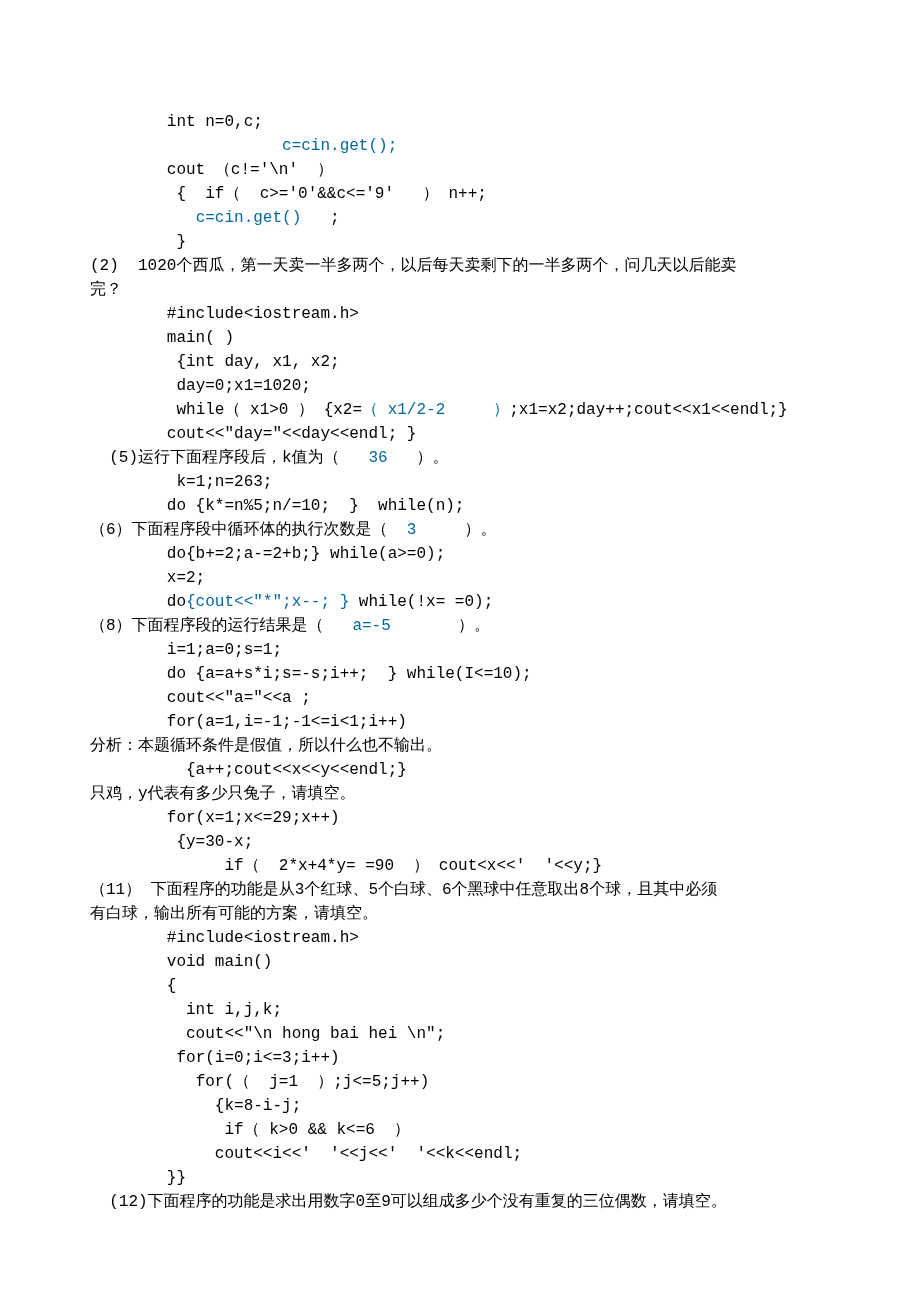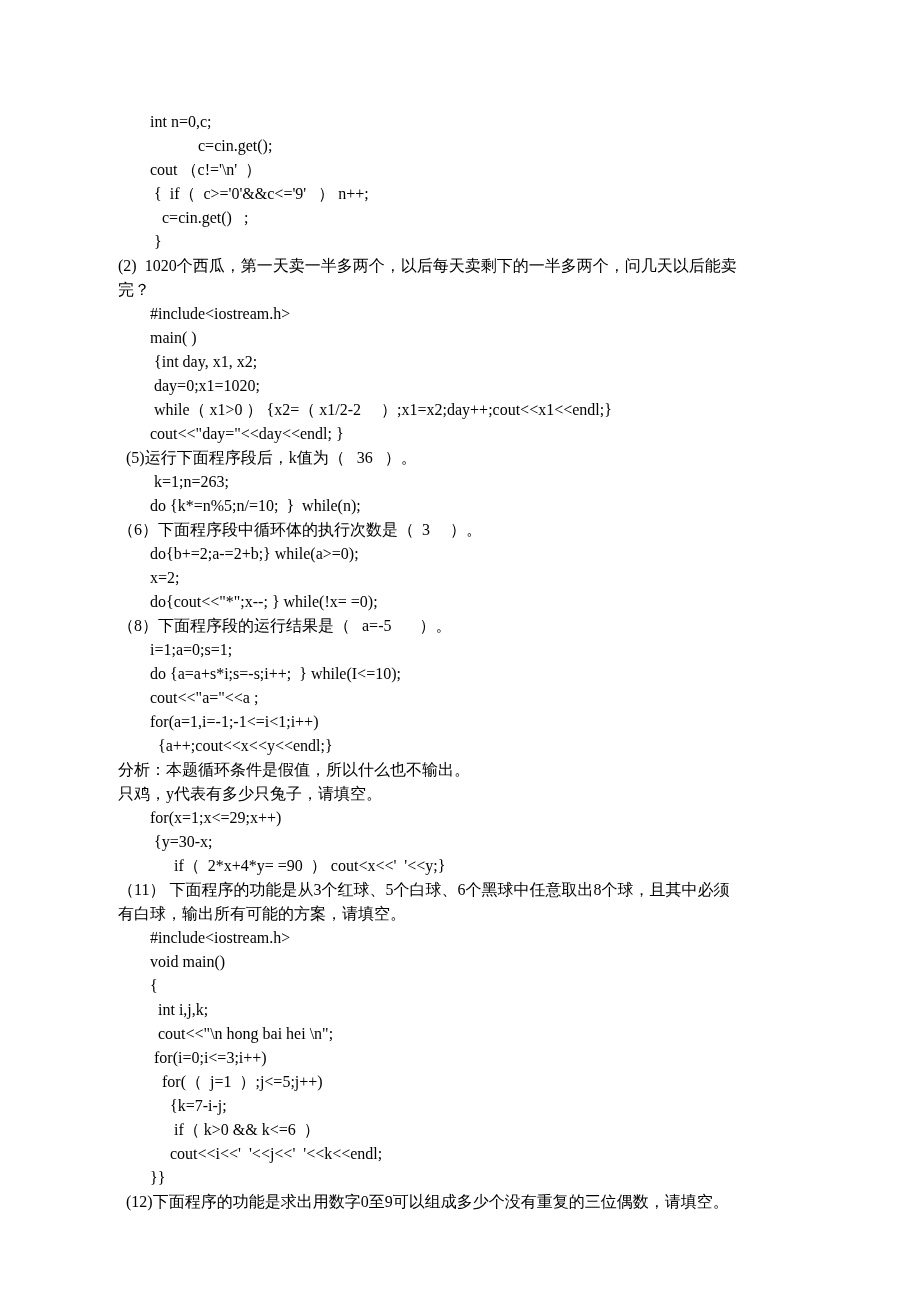--- a/index.html
+++ b/index.html
@@ -12,25 +12,24 @@
     color: #000;
   }
   .page {
     width: 920px;
     min-height: 1302px;
     padding: 110px 90px 80px 90px;
     box-sizing: border-box;
   }
   .line {
     white-space: pre;
-    font-family: Liberation Serif, serif;
-    margin-left: 28px;
+    font-family: Liberation Mono, monospace;
   }
   .hl {
-    color: #000000;
+    color: #0369a1;
   }
 </style>
 </head>
 <body>
 
 <div class="page" id="page">
     <div class="line">        <span>int n=0,c;</span></div>
     <div class="line">                    <span class="hl">c=cin.get();</span></div>
     <div class="line">        <span>cout （c!='\n'  ）</span></div>
     <div class="line">         <span>{  if（  c&gt;='0'&amp;&amp;c&lt;='9'   ） n++;</span></div>
@@ -49,33 +48,33 @@
     <div class="line">        <span>do {k*=n%5;n/=10;  }  while(n);</span></div>
     <div class="line"><span>（6）下面程序段中循环体的执行次数是（  </span><span class="hl">3</span><span>     ）。</span></div>
     <div class="line">        <span>do{b+=2;a-=2+b;} while(a&gt;=0);</span></div>
     <div class="line">        <span>x=2;</span></div>
     <div class="line">        <span>do</span><span class="hl">{cout&lt;&lt;"*";x--; }</span><span> while(!x= =0);</span></div>
     <div class="line"><span>（8）下面程序段的运行结果是（   </span><span class="hl">a=-5</span><span>       ）。</span></div>
     <div class="line">        <span>i=1;a=0;s=1;</span></div>
     <div class="line">        <span>do {a=a+s*i;s=-s;i++;  } while(I&lt;=10);</span></div>
     <div class="line">        <span>cout&lt;&lt;"a="&lt;&lt;a ;</span></div>
     <div class="line">        <span>for(a=1,i=-1;-1&lt;=i&lt;1;i++)</span></div>
+    <div class="line"><span>分析：本题循环条件是假值，所以什么也不输出。</span></div>
     <div class="line">          <span>{a++;cout&lt;&lt;x&lt;&lt;y&lt;&lt;endl;}</span></div>
-    <div class="line"><span>分析：本题循环条件是假值，所以什么也不输出。</span></div>
     <div class="line"><span>只鸡，y代表有多少只兔子，请填空。</span></div>
     <div class="line">        <span>for(x=1;x&lt;=29;x++)</span></div>
     <div class="line">        <span> {y=30-x;</span></div>
     <div class="line">              <span>if（  2*x+4*y= =90  ） cout&lt;x&lt;&lt;'  '&lt;&lt;y;}</span></div>
     <div class="line"><span>（11） 下面程序的功能是从3个红球、5个白球、6个黑球中任意取出8个球，且其中必须</span></div>
     <div class="line"><span>有白球，输出所有可能的方案，请填空。</span></div>
     <div class="line">        <span>#include&lt;iostream.h&gt;</span></div>
     <div class="line">        <span>void main()</span></div>
     <div class="line">        <span>{</span></div>
     <div class="line">          <span>int i,j,k;</span></div>
     <div class="line">          <span>cout&lt;&lt;"\n hong bai hei \n";</span></div>
     <div class="line">         <span>for(i=0;i&lt;=3;i++)</span></div>
     <div class="line">           <span>for(（  j=1  ）;j&lt;=5;j++)</span></div>
-    <div class="line">             <span>{k=7-i-j;</span></div>
+    <div class="line">             <span>{k=8-i-j;</span></div>
     <div class="line">              <span>if（ k&gt;0 &amp;&amp; k&lt;=6  ）</span></div>
     <div class="line">             <span>cout&lt;&lt;i&lt;&lt;'  '&lt;&lt;j&lt;&lt;'  '&lt;&lt;k&lt;&lt;endl;</span></div>
     <div class="line">        <span>}}</span></div>
     <div class="line">  <span>(12)下面程序的功能是求出用数字0至9可以组成多少个没有重复的三位偶数，请填空。</span></div>
   </div>
 
 </body></html>

